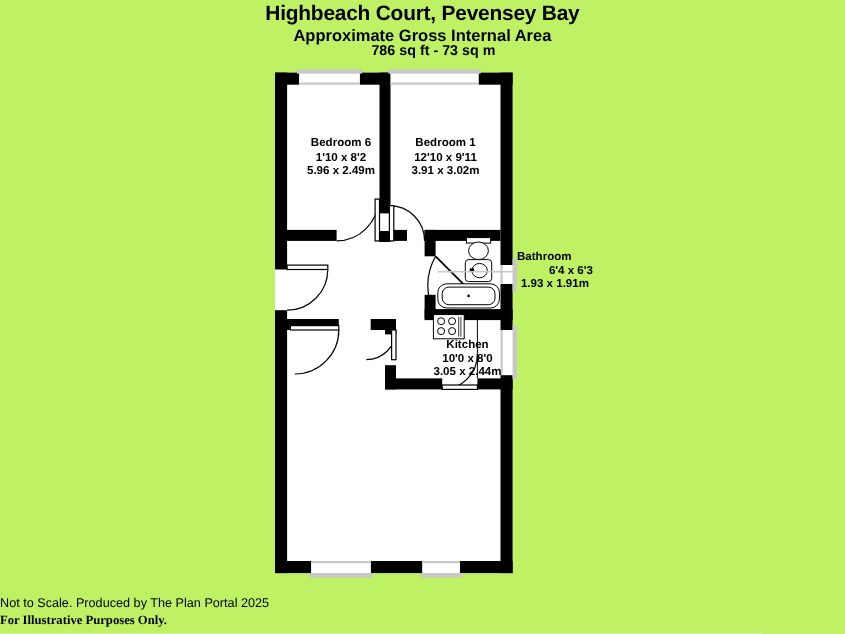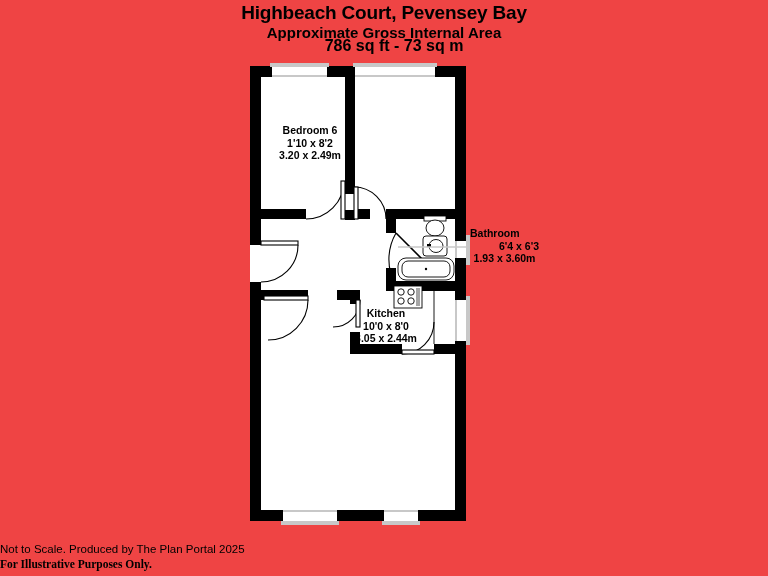--- a/index.html
+++ b/index.html
@@ -13,21 +13,21 @@
     height: 576px;
     overflow: hidden;
     font-family: "Liberation Sans", sans-serif;
     color: #000000;
     position: relative;
   }
   #page {
     position: relative;
     width: 768px;
     height: 576px;
-    background: #ef4444;
+    background: #bef264;
   }
 
   
   .header {
     position: absolute;
     left: 0;
     top: 0;
     width: 768px;
     text-align: center;
   }
@@ -38,21 +38,21 @@
     margin-top: 2px;
     line-height: 22px;
   }
   .subtitle {
     font-size: 15px;
     font-weight: bold;
     line-height: 13px;
     margin-top: 2px;
   }
   .subtitle2 {
-    font-size: 16px;
+    font-size: 13px;
     font-weight: bold;
     line-height: 13px;
     padding-left: 20px;
   }
 
   
   .footer {
     position: absolute;
     left: 0;
     top: 542px;
@@ -278,31 +278,36 @@
 
     <g>
       <line x1="398" y1="247" x2="470" y2="247" stroke="#c8c8c8" stroke-width="1.4"></line>
     </g>
 
   </svg>
 
   <div class="room-label" style="left:310px; top:124px; transform:translateX(-50%);">
     <span class="ln">Bedroom 6</span>
     <span class="ln">1'10 x 8'2</span>
-    <span class="ln">3.20 x 2.49m</span>
-  </div>
-
+    <span class="ln">5.96 x 2.49m</span>
+  </div>
+
+  <div class="room-label" style="left:405px; top:124px; transform:translateX(-50%);">
+    <span class="ln">Bedroom 1</span>
+    <span class="ln">12'10 x 9'11</span>
+    <span class="ln">3.91 x 3.02m</span>
+  </div>
 
   <div class="room-label anchored" style="left:470px; top:227px;">
     <span class="ln">Bathroom</span>
     <span class="ln" style="display:block; text-align:center;padding-left:29px;">6'4 x 6'3</span>
-    <span class="ln" style="display:block; text-align:center;">1.93 x 3.60m</span>
-  </div>
-
-  <div class="room-label" style="left:386px; top:307px; transform:translateX(-50%);">
+    <span class="ln" style="display:block; text-align:center;">1.93 x 1.91m</span>
+  </div>
+
+  <div class="room-label" style="left:425px; top:307px; transform:translateX(-50%);">
     <span class="ln">Kitchen</span>
     <span class="ln">10'0 x 8'0</span>
     <span class="ln">3.05 x 2.44m</span>
   </div>
 
 
   <div class="footer">
     <div class="footer-line1">Not to Scale. Produced by The Plan Portal 2025</div>
     <div class="footer-line2">For Illustrative Purposes Only.</div>
   </div>

